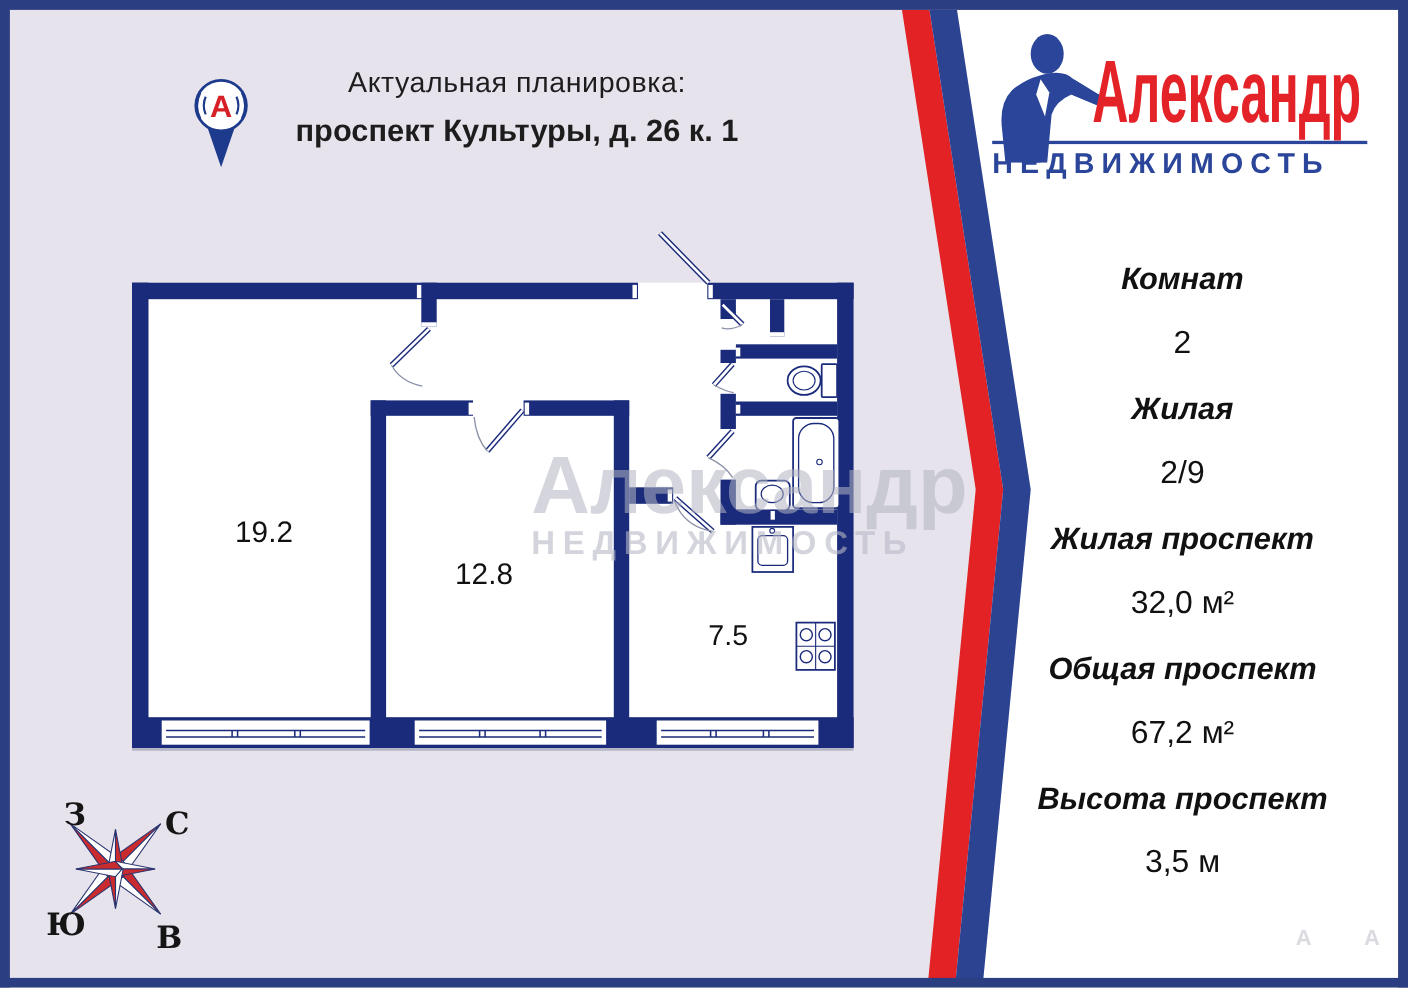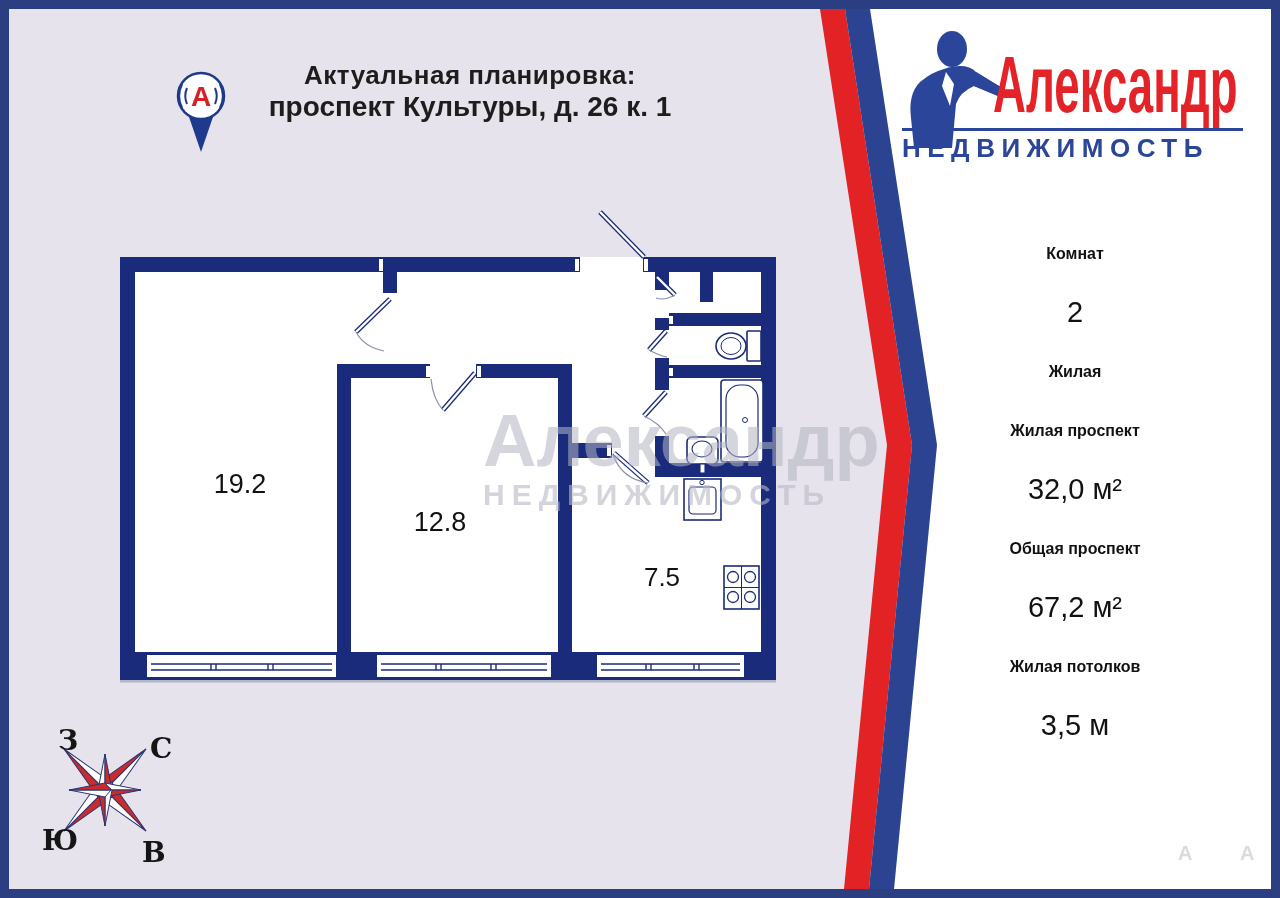--- a/index.html
+++ b/index.html
@@ -1,32 +1,32 @@
 <!DOCTYPE html>
 <html><head>
 <meta charset="utf-8">
 <style>
   html,body{margin:0;padding:0;background:#888;}
   .page{position:relative;width:1280px;height:898px;background:#fff;overflow:hidden;
         font-family:"Liberation Sans",sans-serif;}
   .abs{position:absolute;}
   
   .title-block{left:240px;top:60px;width:460px;text-align:center;color:#1d1d1d;}
-  .title-line1{font-size:26px;letter-spacing:.5px;font-weight:bold;}
-  .title-line2{font-size:28px;font-weight:bold;}
+  .title-line1{font-size:26px;letter-spacing:.5px;}
+  .title-line2{font-size:28px;font-weight:bold;margin-top:12px;}
   
   .brand-name{left:993px;top:44px;width:400px;font-size:76px;font-weight:bold;color:#e42328;
               transform:scale(.60,1.06);transform-origin:left top;white-space:nowrap;line-height:1;}
   .brand-rule{left:902px;top:128px;width:341px;height:3px;background:#2a4599;}
   .brand-sub{left:902px;top:133px;width:345px;font-size:26px;font-weight:bold;color:#2a4599;
              letter-spacing:6.5px;white-space:nowrap;}
   
   .details{left:905px;top:224px;width:340px;text-align:center;color:#111;}
   .details .row{height:59px;display:flex;align-items:center;justify-content:center;}
-  .details .lbl{font-size:16px;font-weight:bold;}
+  .details .lbl{font-size:28px;font-weight:bold;font-style:italic;}
   .details .val{font-size:29px;}
   
   .wm1{left:483px;top:404px;width:330px;text-align:center;font-size:74px;font-weight:bold;
        color:#b2b4c2;opacity:.55;white-space:nowrap;line-height:1;}
   .wm2{left:483px;top:478px;width:330px;text-align:center;font-size:30px;font-weight:bold;
        letter-spacing:7px;color:#b7b9c6;opacity:.6;white-space:nowrap;}
   .wm-corner{font-size:20px;font-weight:bold;color:#c3c3cc;opacity:.6;}
   .compass-label{font-family:"DejaVu Serif",serif;font-weight:bold;font-size:28px;color:#151515;}
 </style>
 </head>
@@ -192,25 +192,26 @@
 
   <div class="abs wm1">Александр</div>
   <div class="abs wm2">НЕДВИЖИМОСТЬ</div>
   <span class="abs wm-corner" style="left:1178px;top:842px">А</span>
   <span class="abs wm-corner" style="left:1240px;top:842px">А</span>
 
   <div class="abs details">
     <div class="row lbl">Комнат</div>
     <div class="row val">2</div>
     <div class="row lbl">Жилая</div>
+    <div class="row val">2/9</div>
     <div class="row lbl">Жилая проспект</div>
     <div class="row val">32,0 м²</div>
     <div class="row lbl">Общая проспект</div>
     <div class="row val">67,2 м²</div>
-    <div class="row lbl">Жилая потолков</div>
+    <div class="row lbl">Высота проспект</div>
     <div class="row val">3,5 м</div>
   </div>
 
   <svg class="abs" style="left:20px;top:710px" width="185" height="175" viewBox="0 0 185 175">
     <g transform="translate(85,80)">
 
       <g>
         <g transform="rotate(45)">
           <polygon points="0,-58 -10,0 0,8" fill="#c92b2f" stroke="#2a3570" stroke-width="1"></polygon>
           <polygon points="0,-58 10,0 0,8" fill="#ffffff" stroke="#2a3570" stroke-width="1"></polygon>

